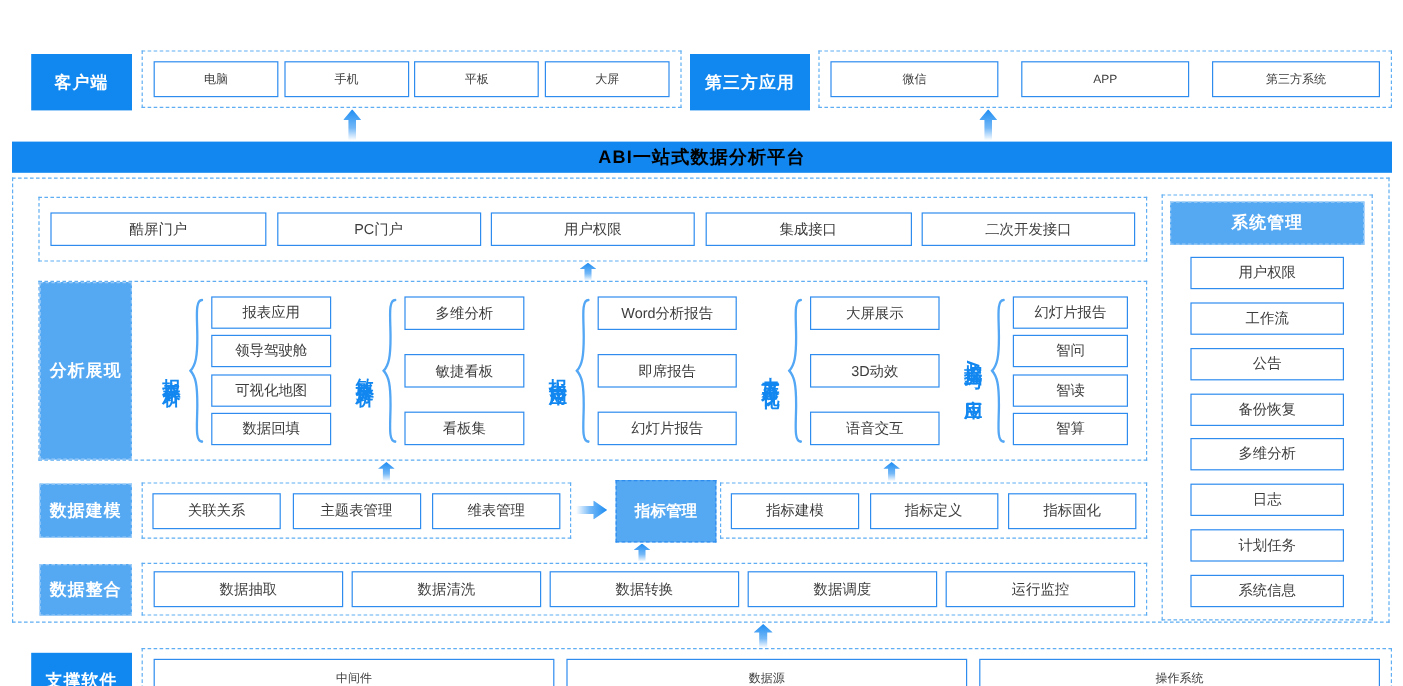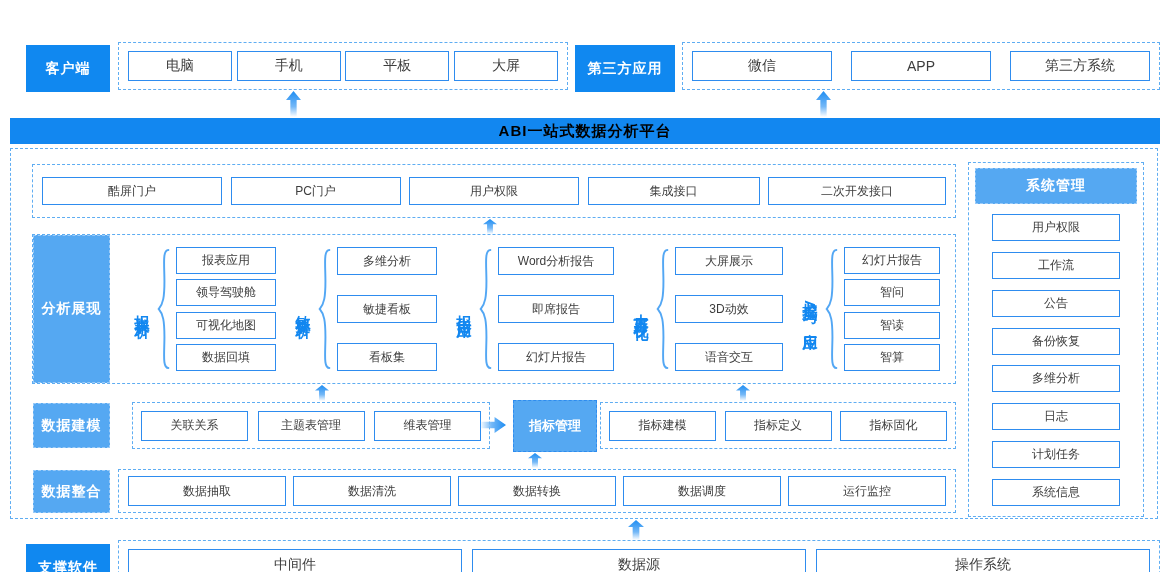--- a/index.html
+++ b/index.html
@@ -18,21 +18,21 @@
   }
   .lbl-light {
     background:#55A8F2; border:1px dashed #9BCBF8; color:#ffffff;
     font-size:14px; font-weight:bold;
     display:flex; align-items:center; justify-content:center; letter-spacing:1px;
   }
   .box {
     background:#ffffff; border:1px solid #2E8CEF; color:#3D3D3D; font-size:12px;
     display:flex; align-items:center; justify-content:center; white-space:nowrap;
   }
-  .box-lg { font-size:14px; }
+  .box-lg { font-size:10px; }
   .row { display:flex; align-items:center; justify-content:space-between; height:100%; padding:0 9px; }
   .col { display:flex; flex-direction:column; justify-content:space-between; }
   .col .box { width:100%; }
   .banner {
     background:#1287F0; color:#000000; font-size:15px; font-weight:bold;
     display:flex; align-items:center; justify-content:center; letter-spacing:1px;
   }
   .groups-row { display:flex; justify-content:space-between; align-items:center; padding:0 16px 0 14px; }
   .group { display:flex; align-items:center; gap:5px; }
   .gtitle {
@@ -162,21 +162,21 @@
         <div class="box" style="height:27px">智读</div>
         <div class="box" style="height:27px">智算</div>
       </div>
     </div>
   </div>
 
   <div class="abs arr-up" style="left:315px;top:353px;width:14px;height:16px"></div>
   <div class="abs arr-up" style="left:736px;top:353px;width:14px;height:16px"></div>
 
   <div class="abs lbl-light" style="left:33px;top:371px;width:77px;height:45px">数据建模</div>
-  <div class="abs dash" style="left:132px;top:370px;width:358px;height:47px">
+  <div class="abs dash" style="left:118px;top:370px;width:358px;height:47px">
     <div class="row" style="padding:0 8px">
       <div class="box" style="width:107px;height:30px">关联关系</div>
       <div class="box" style="width:107px;height:30px">主题表管理</div>
       <div class="box" style="width:107px;height:30px">维表管理</div>
     </div>
   </div>
 
   <div class="abs arr-right" style="left:480px;top:385px;width:26px;height:16px"></div>
 
   <div class="abs indicator" style="left:513px;top:368px;width:84px;height:52px">指标管理</div>

